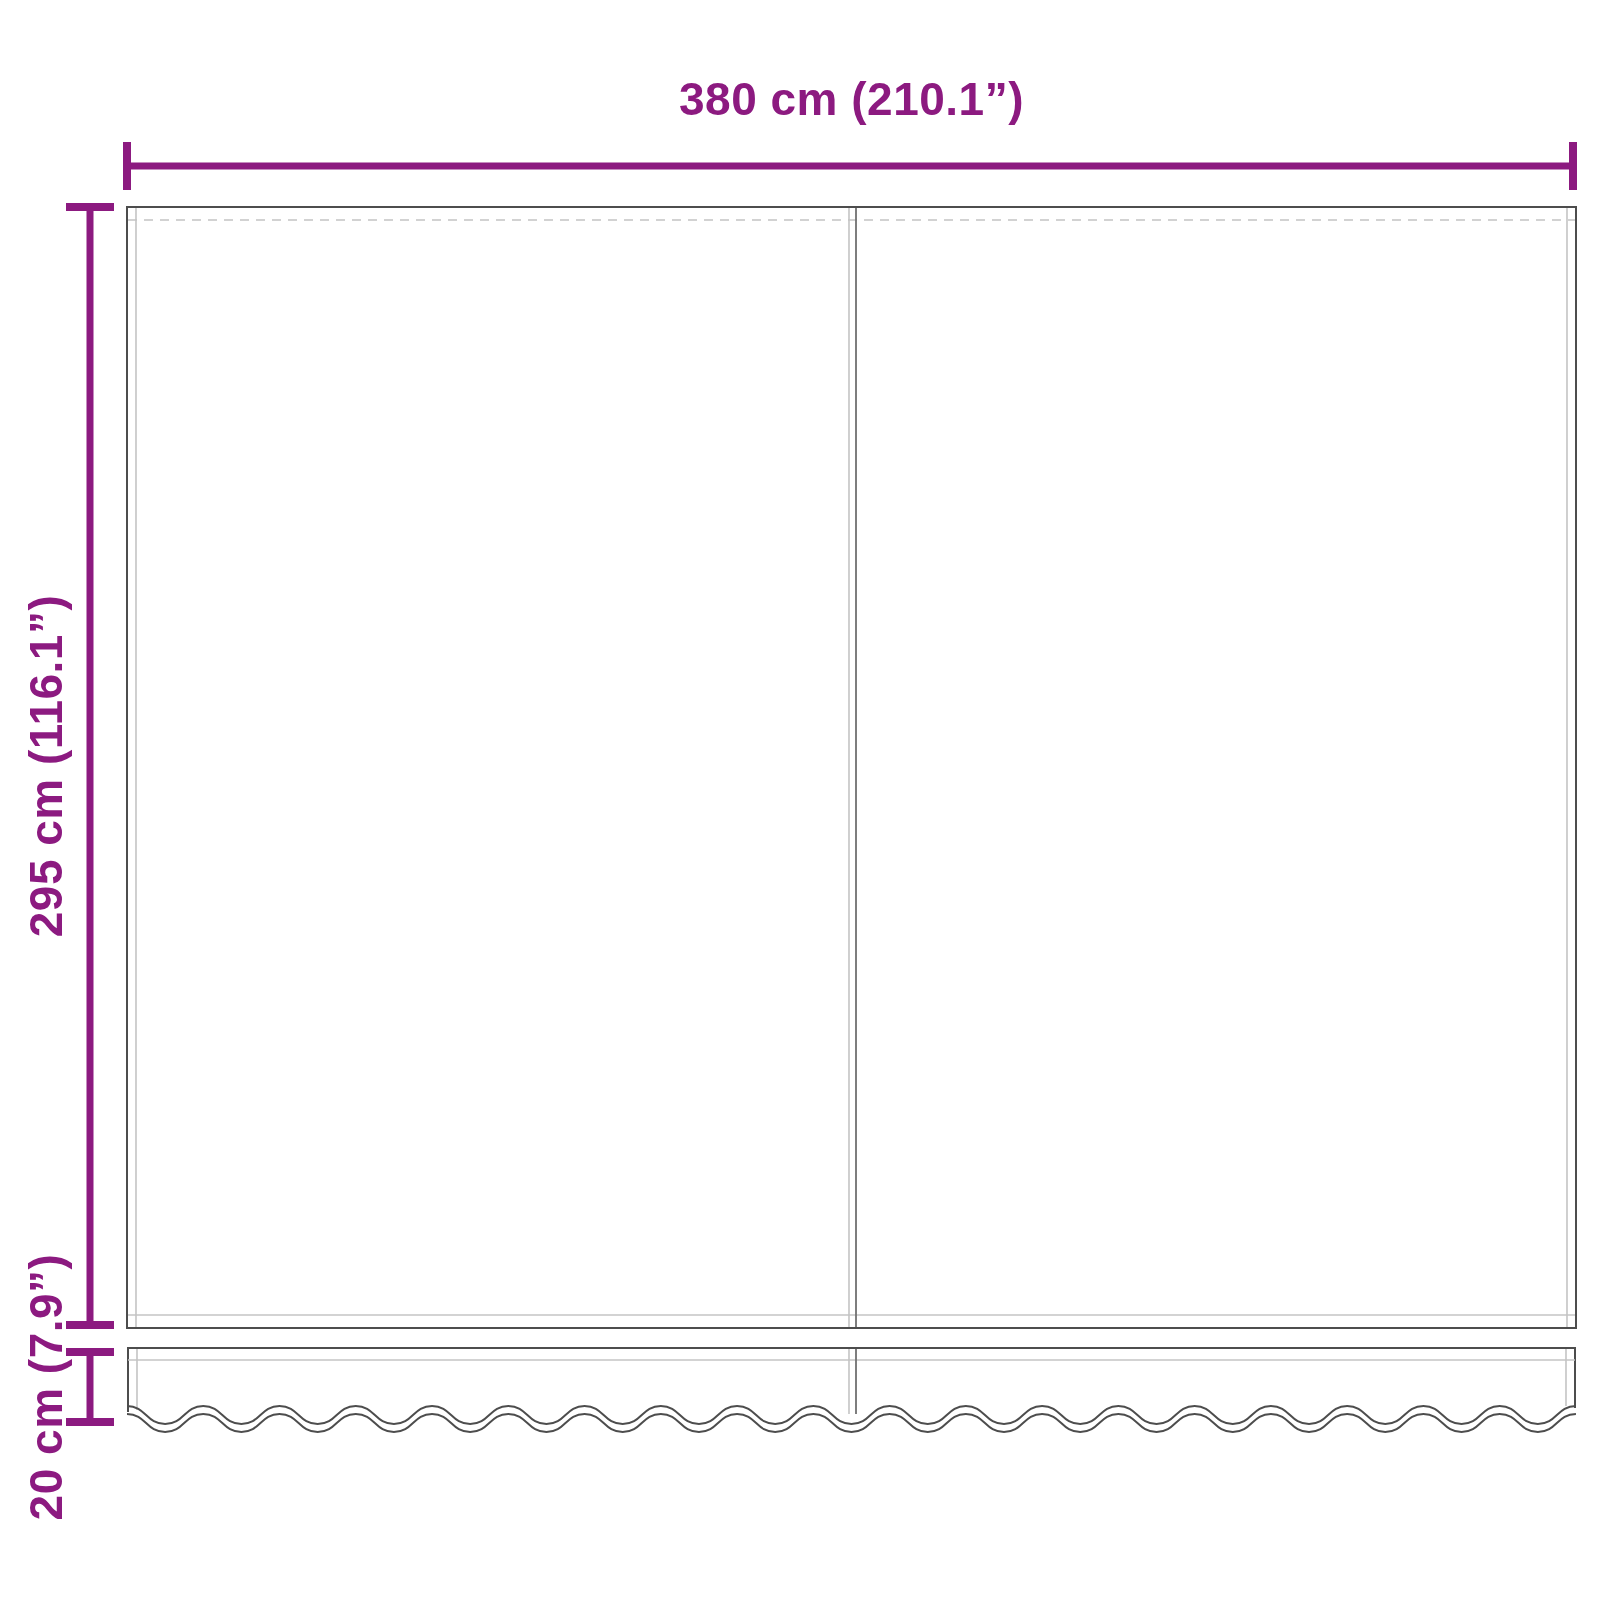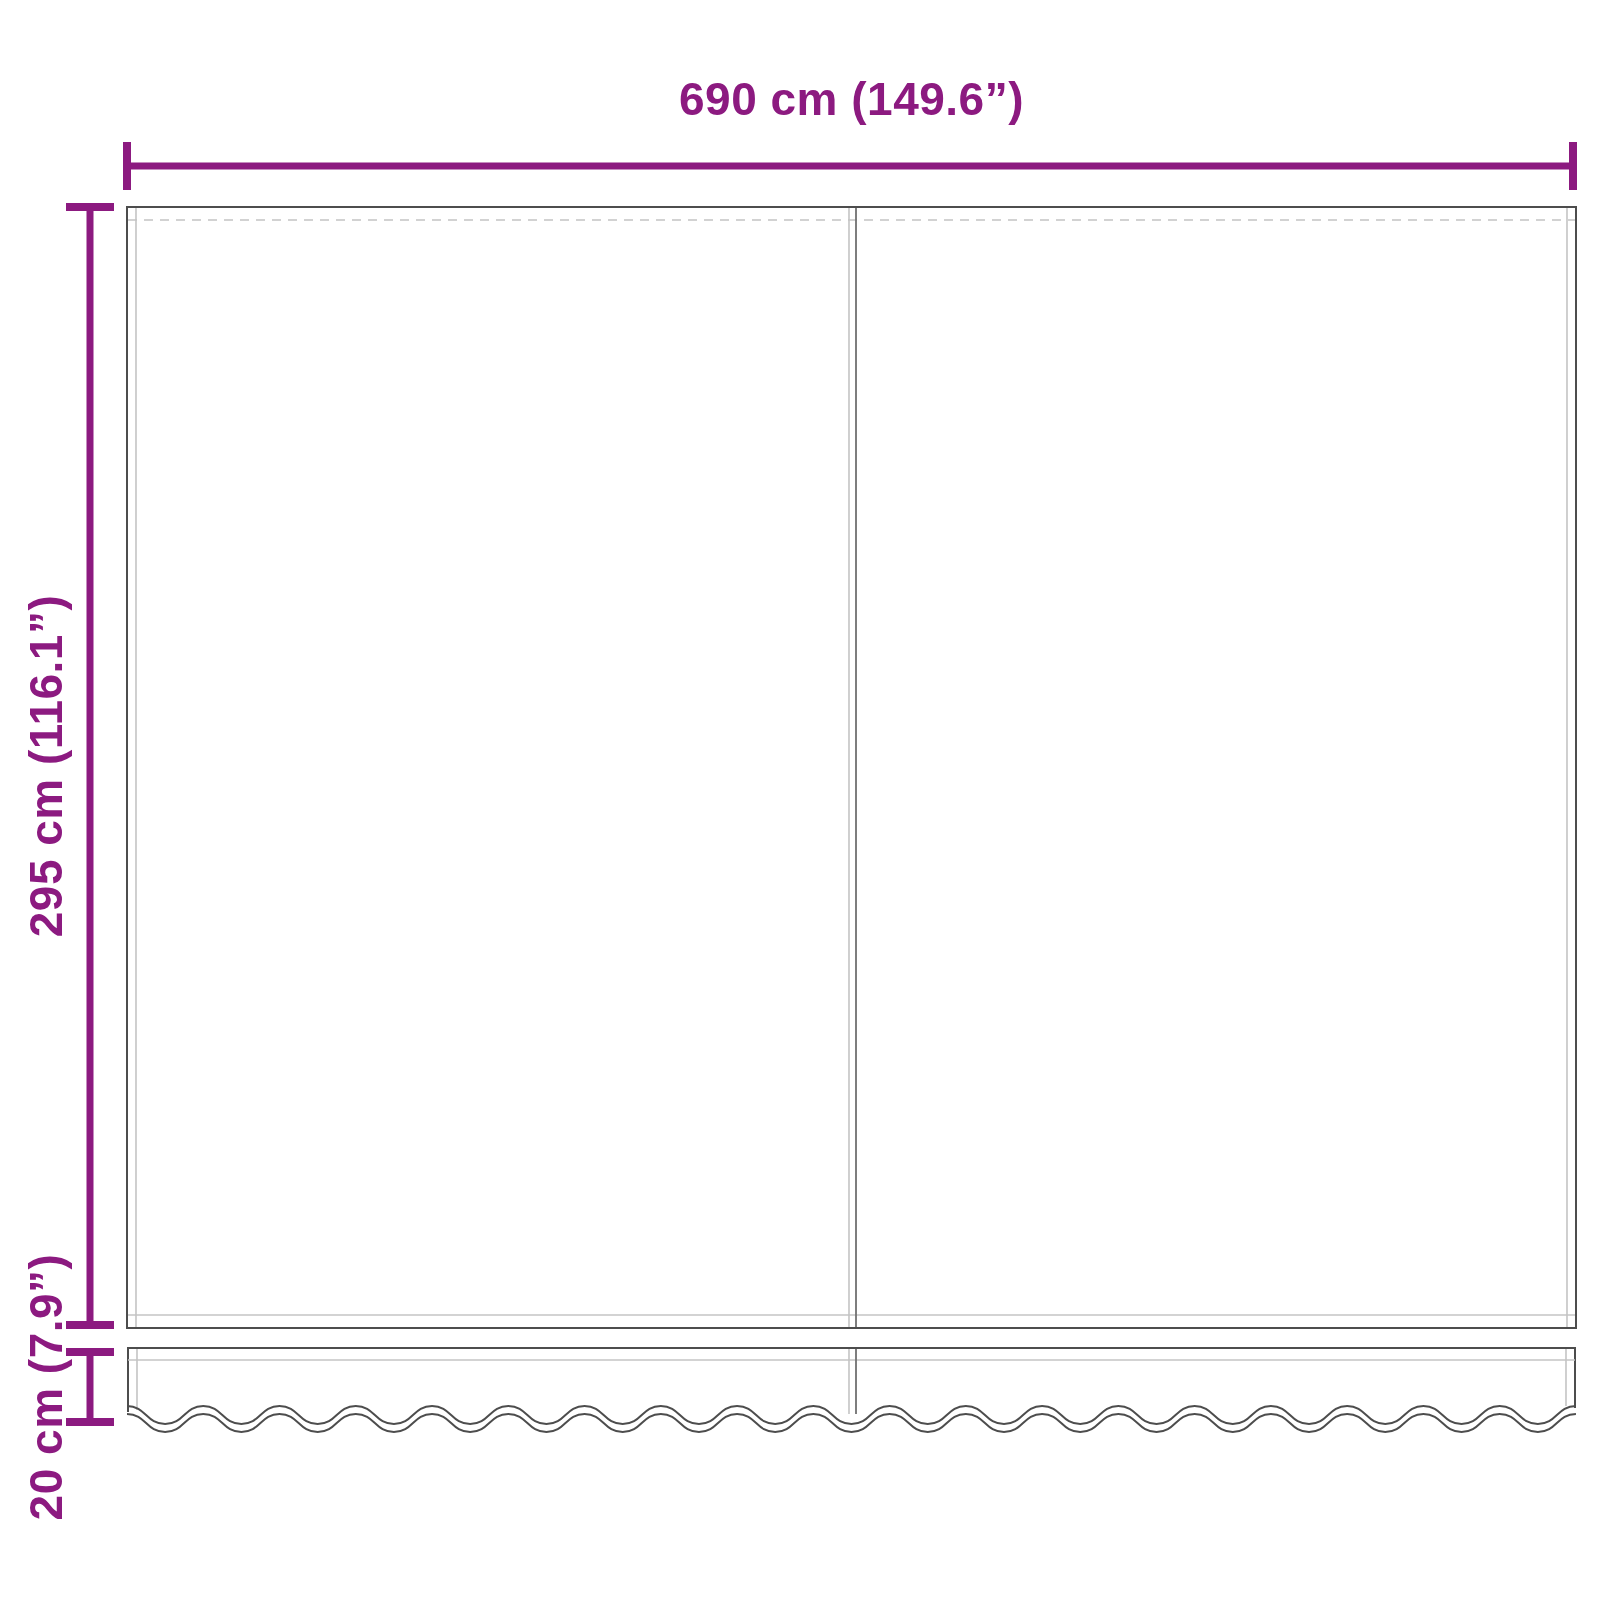--- a/index.html
+++ b/index.html
@@ -96,18 +96,18 @@
       <line x1="66" y1="1325" x2="114" y2="1325" class="dim-tick"></line>
     </g>
 
     <g>
       <line x1="90" y1="1352" x2="90" y2="1422" class="dim-stroke"></line>
       <line x1="66" y1="1352" x2="114" y2="1352" class="dim-tick"></line>
       <line x1="66" y1="1422" x2="114" y2="1422" class="dim-tick"></line>
     </g>
   </svg>
 
-  <div class="dim-label horizontal">690 cm (149.6”)</div>
+  <div class="dim-label horizontal">380 cm (210.1”)</div>
 
   <div class="dim-label vertical v-height">295 cm (116.1”)</div>
 
   <div class="dim-label vertical v-valance">20 cm (7.9”)</div>
 </div>
 
 </body></html>

